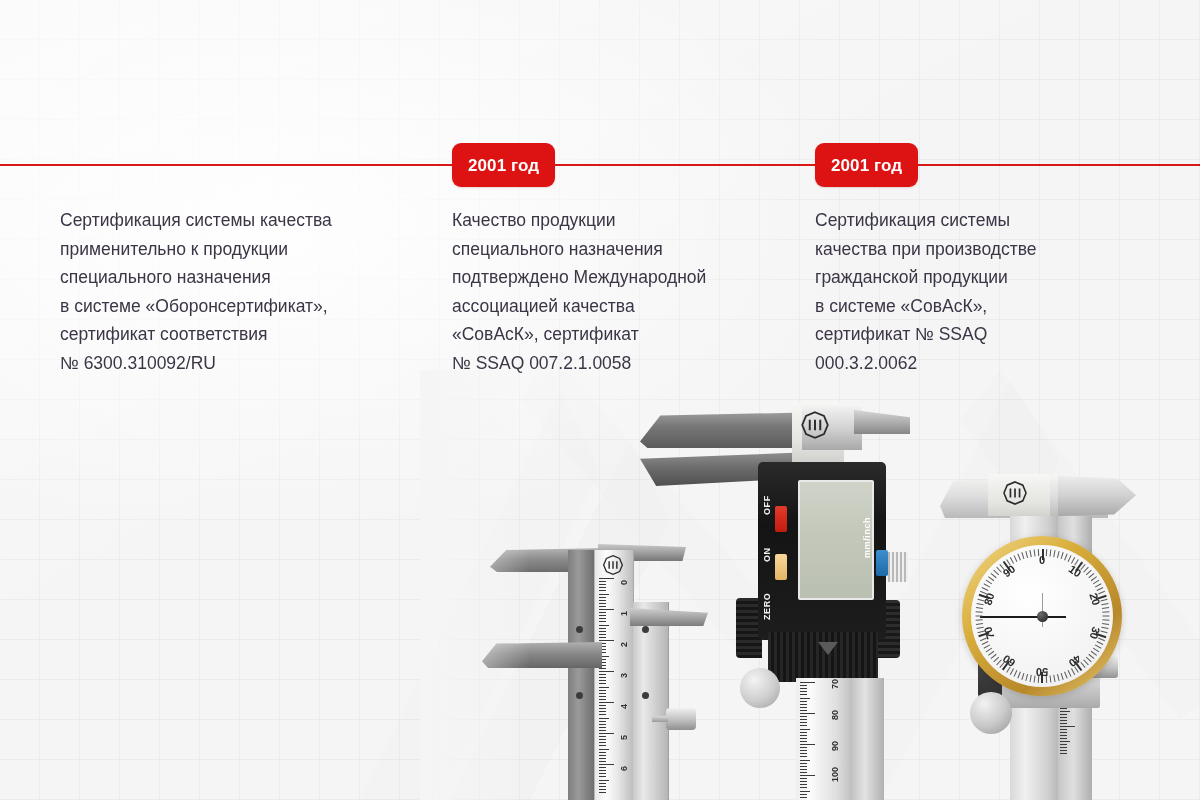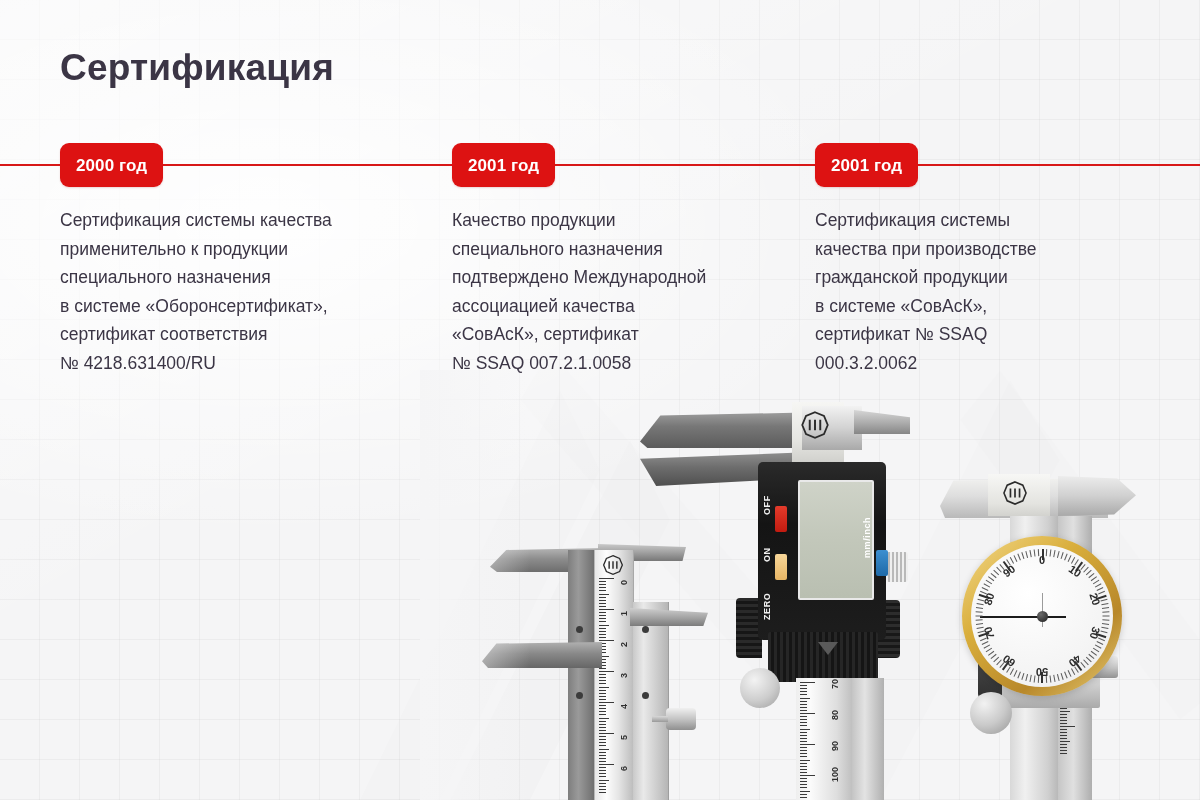--- a/index.html
+++ b/index.html
@@ -348,44 +348,40 @@
     <path d="M150 470 L330 110 L370 190 L230 470 Z" fill="#000" opacity="0.022"></path>
     <path d="M250 20 L520 330 L470 360 L220 70 Z" fill="#000" opacity="0.016"></path>
   </svg>
   <svg class="watermark wm-b" viewBox="0 0 470 470" preserveAspectRatio="none">
     <path d="M40 470 L250 50 L300 130 L120 470 Z" fill="#000" opacity="0.018"></path>
     <path d="M240 40 L470 350 L420 390 L200 90 Z" fill="#000" opacity="0.015"></path>
   </svg>
 
   <div class="grid-fade"></div>
 
-  <h1 class="title">Сертификация</h1>
 
   <div class="timeline-line"></div>
 
   <div class="badges">
-    <div class="badge badge-0">
-      <span>2000 год</span>
-    </div>
     <div class="badge badge-1">
       <span>2001 год</span>
     </div>
     <div class="badge badge-2">
       <span>2001 год</span>
     </div>
   </div>
 
   <div class="columns">
     <div class="col col-0">
       <p>Сертификация системы качества
 применительно к продукции
 специального назначения
 в системе «Оборонсертификат»,
 сертификат соответствия
-№ 4218.631400/RU</p>
+№ 6300.310092/RU</p>
     </div>
     <div class="col col-1">
       <p>Качество продукции
 специального назначения
 подтверждено Международной
 ассоциацией качества
 «СовАсК», сертификат
 № SSAQ 007.2.1.0058</p>
     </div>
     <div class="col col-2">

